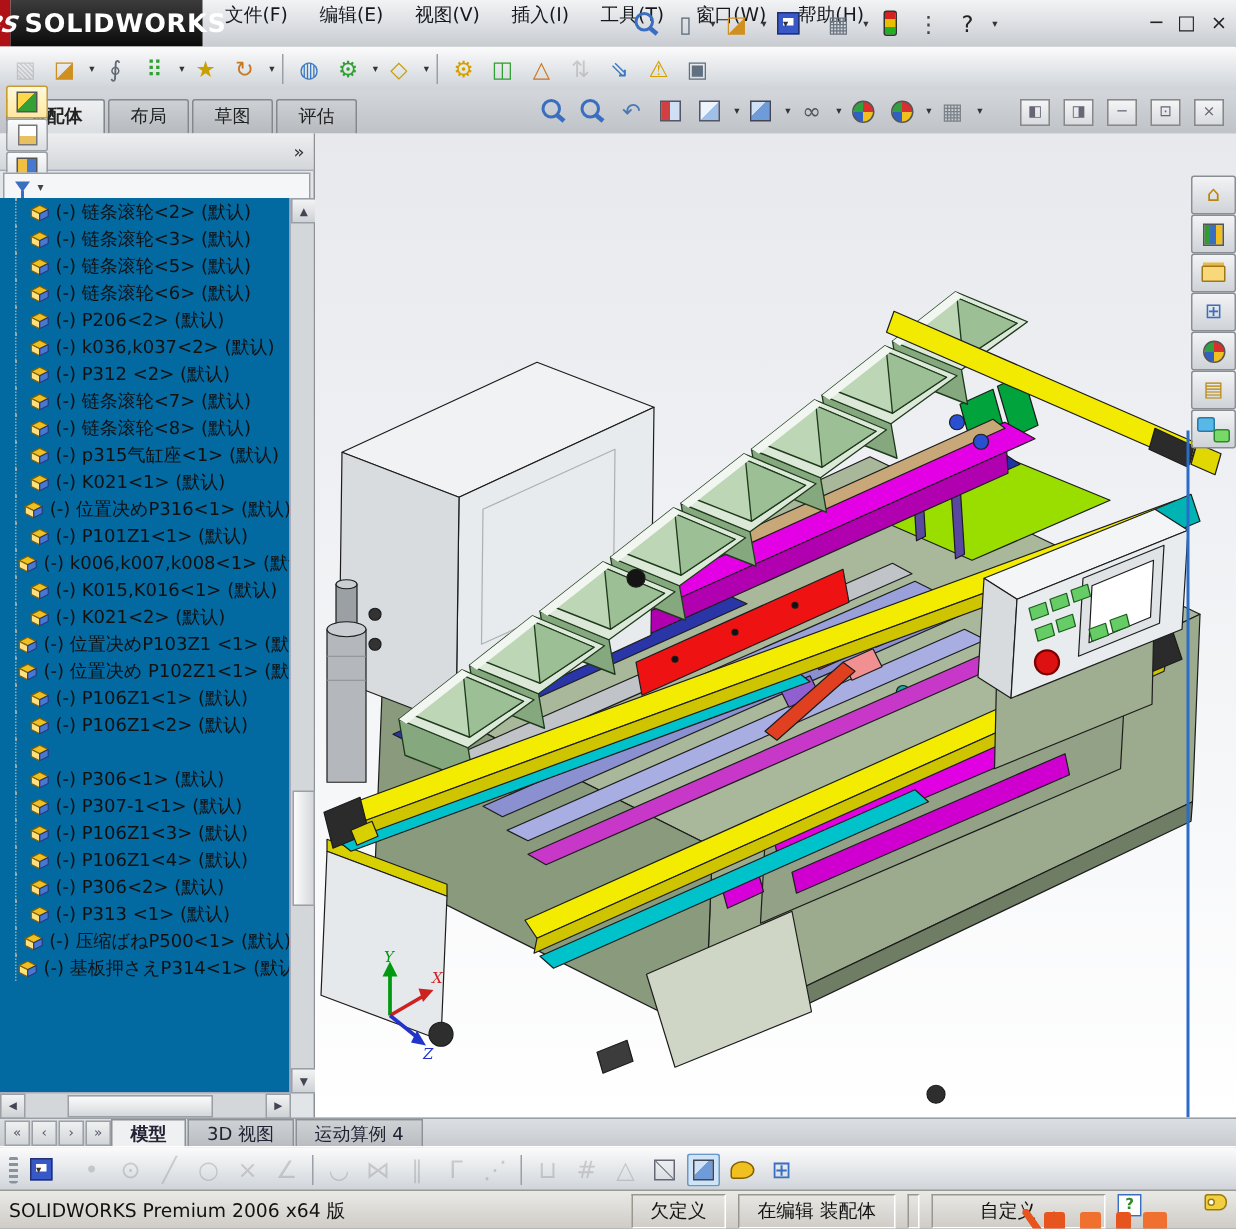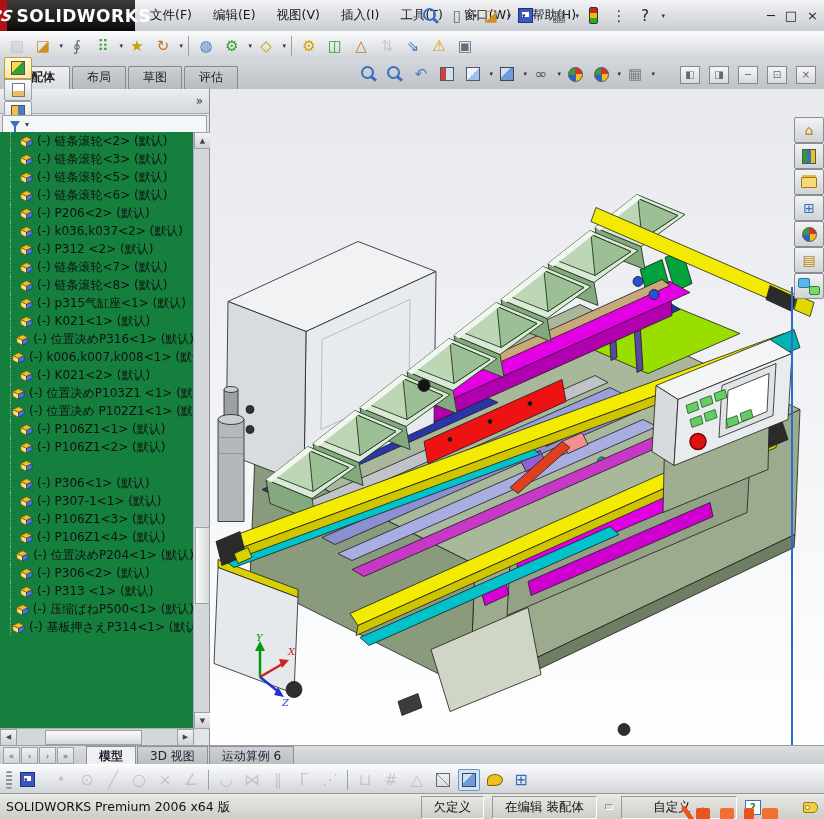--- a/index.html
+++ b/index.html
@@ -8,21 +8,21 @@
        background:#d6d3ce;box-shadow:inset 0 0 0 1px #6f7276;}
   .band{position:absolute;left:0;right:0;display:flex;align-items:center;}
 
   
   #titlebar{top:0;height:31px;background:linear-gradient(#f2f3f5,#c8ccd1);border-bottom:1px solid #8d9196;}
   #logo-red{position:absolute;left:0;top:0;width:7px;height:31px;background:#b01116;}
   #logo-black{position:absolute;left:7px;top:0;width:128px;height:31px;
       background:linear-gradient(#3c3c3c,#0a0a0a);color:#fff;display:flex;align-items:center;justify-content:center;gap:4px;}
   #logo-black .ds{font-style:italic;font-weight:bold;font-size:15px;transform:skewX(-12deg);}
   #logo-black .sw{font-weight:bold;font-size:17px;letter-spacing:.5px;}
-  #menus{position:absolute;left:148px;top:0;height:31px;display:flex;align-items:center;gap:17px;color:#15181c;font-size:12.5px;}
+  #menus{position:absolute;left:148px;top:0;height:31px;display:flex;gap:17px;color:#15181c;font-size:12.5px;}
   .menu-item{cursor:default;padding:2px 2px;}
   #quickbar{position:absolute;left:418px;top:0;height:31px;display:flex;align-items:center;}
   #wincontrols{position:absolute;right:6px;top:0;height:31px;display:flex;align-items:center;gap:10px;color:#222;font-size:13px;}
   #wincontrols span{cursor:default;}
 
   
   .icon{width:22px;height:22px;margin:0 2px;display:flex;align-items:center;justify-content:center;
         font-size:15px;position:relative;border-radius:2px;color:#444;}
   .icon.caret{margin-right:10px;}
   .icon.caret::after{content:"▾";position:absolute;right:-9px;top:7px;font-size:7px;color:#333;}
@@ -74,21 +74,21 @@
   
   #fm-panel{position:absolute;left:0;top:0;width:209px;height:656px;background:#e2e5e8;border-right:1px solid #8d9196;}
   #fm-toolbar{height:24px;display:flex;align-items:center;border-bottom:1px solid #aab;background:linear-gradient(#eceef0,#d4d7da);padding-left:2px;}
   .fm-btn{width:26px;height:20px;display:flex;align-items:center;justify-content:center;border:1px solid #9aa0a6;
       background:linear-gradient(#fafbfc,#dadde0);margin-right:1px;position:relative;}
   .fm-btn.active{background:linear-gradient(#fff8dc,#ffe9a0);border-color:#c89c30;}
   #fm-overflow{margin-left:auto;margin-right:6px;color:#333;font-size:12px;}
   #fm-filter{height:16px;border:1px solid #9aa0a6;background:#f4f6f8;margin:1px 2px;display:flex;align-items:center;position:relative;}
   #fm-filter .icon{width:18px;height:14px;}
   #fm-filter .fcaret{font-size:8px;color:#444;}
-  #fm-tree{position:absolute;left:0;top:43px;right:15px;bottom:16px;overflow:hidden;background:#15803d;}
+  #fm-tree{position:absolute;left:0;top:43px;right:15px;bottom:16px;overflow:hidden;background:#0369a1;}
   .tree-row{height:18px;display:flex;align-items:center;white-space:nowrap;padding-left:10px;}
   .tree-guide{width:8px;height:100%;border-left:1px dotted #9aa;}
   .part-icon{width:15px;height:15px;margin:0 3px 0 0;flex:0 0 auto;}
   .tree-label{font-size:12px;color:#111;letter-spacing:0;}
   
   .sb{position:absolute;background:#d4d7da;}
   #fm-vscroll{right:0;top:43px;bottom:16px;width:15px;border-left:1px solid #aab;}
   #fm-hscroll{left:0;bottom:0;height:16px;right:15px;border-top:1px solid #aab;display:flex;align-items:center;}
   .sb-btn{width:15px;height:15px;background:linear-gradient(#f2f3f4,#cfd2d5);border:1px solid #9aa0a6;
       display:flex;align-items:center;justify-content:center;font-size:7px;color:#445;}
@@ -108,31 +108,31 @@
       display:flex;align-items:center;justify-content:center;font-size:14px;margin-bottom:0px;position:relative;}
   #tp-line{position:absolute;right:31px;top:198px;bottom:0;width:2px;background:#2a6cc8;}
 
   
   #bottomtabs{top:745px;height:19px;background:linear-gradient(#dcdfe2,#c6cace);border-top:1px solid #9aa0a6;}
   .nav-btn{width:15px;height:15px;border:1px solid #9aa0a6;background:linear-gradient(#eff0f2,#d2d5d8);
       display:flex;align-items:center;justify-content:center;font-size:9px;color:#556;margin-left:1px;}
   .sheet-tab{height:17px;padding:1px 12px 0;border:1px solid #8d9196;border-bottom:none;font-size:12px;color:#223;
       background:linear-gradient(#cfd2d5,#b8bcc0);margin-right:1px;}
   .sheet-tab.active{background:#eef0f2;font-weight:bold;}
-  #sheet-tabs{display:flex;margin-left:12px;}
+  #sheet-tabs{display:flex;}
 
   
   #sketchbar{top:764px;height:29px;background:linear-gradient(#fbfbfc,#cfd3d8);border-top:1px solid #fff;padding-left:4px;}
   #sketchbar .icon{color:#8a929a;font-size:16px;}
   #sketchbar .icon .g{pointer-events:none;}
 
   
   #statusbar{top:793px;height:26px;background:linear-gradient(#e9e9e6,#cecbc5);border-top:1px solid #9a9a94;font-size:12.5px;color:#111;}
   #status-left{margin-left:6px;}
-  #status-right{margin-left:auto;display:flex;align-items:center;margin-right:6px;gap:8px;}
+  #status-right{margin-left:auto;display:flex;margin-right:6px;gap:8px;}
   .seg{border:1px solid;border-color:#98988f #ffffff #ffffff #98988f;padding:2px 12px;background:transparent;white-space:nowrap;}
   .seg.thin{padding:2px 2px;width:2px;}
   #custom-caret{font-size:8px;color:#333;margin-left:6px;}
   #help-box{width:14px;height:13px;border:1px solid #3a6ec0;background:#fff;color:#2a8a2a;font-size:10px;font-weight:bold;
       display:flex;align-items:center;justify-content:center;}
   #tag-icon{width:13px;height:9px;background:#f0d040;border:1px solid #9a7a10;border-radius:2px 5px 5px 2px;position:relative;}
   #tag-icon::before{content:"";width:3px;height:3px;border-radius:50%;background:#fff;border:1px solid #9a7a10;position:absolute;left:1px;top:2px;}
   #watermark{position:absolute;right:2px;bottom:0;height:14px;width:160px;overflow:hidden;}
   #watermark i{position:absolute;background:#e8541e;border-radius:2px;}
   #wm-arc{width:20px;height:20px;border:5px solid #e8541e;border-top-color:transparent;border-radius:50%;
@@ -435,31 +435,49 @@
         <div class="tree-row">
           <span class="tree-guide"></span>
           <svg class="part-icon" viewBox="0 0 16 16">
             <path d="M2 6 L8 3 L14 6 L8 9 Z" fill="#f0c020" stroke="#806000" stroke-width="0.8"></path>
             <path d="M2 6 L8 9 L8 14 L2 11 Z" fill="#ffe080" stroke="#806000" stroke-width="0.8"></path>
             <path d="M8 9 L14 6 L14 11 L8 14 Z" fill="#4878d0" stroke="#203880" stroke-width="0.8"></path>
           </svg>
           <span class="tree-label">(-) 位置决めP316&lt;1&gt; (默认)</span>
         </div>
 
+        <div class="tree-row">
+          <span class="tree-guide"></span>
+          <svg class="part-icon" viewBox="0 0 16 16">
+            <path d="M2 6 L8 3 L14 6 L8 9 Z" fill="#f0c020" stroke="#806000" stroke-width="0.8"></path>
+            <path d="M2 6 L8 9 L8 14 L2 11 Z" fill="#ffe080" stroke="#806000" stroke-width="0.8"></path>
+            <path d="M8 9 L14 6 L14 11 L8 14 Z" fill="#4878d0" stroke="#203880" stroke-width="0.8"></path>
+          </svg>
+          <span class="tree-label">(-) P101Z1&lt;1&gt; (默认)</span>
+        </div>
 
         <div class="tree-row">
           <span class="tree-guide"></span>
           <svg class="part-icon" viewBox="0 0 16 16">
             <path d="M2 6 L8 3 L14 6 L8 9 Z" fill="#f0c020" stroke="#806000" stroke-width="0.8"></path>
             <path d="M2 6 L8 9 L8 14 L2 11 Z" fill="#ffe080" stroke="#806000" stroke-width="0.8"></path>
             <path d="M8 9 L14 6 L14 11 L8 14 Z" fill="#4878d0" stroke="#203880" stroke-width="0.8"></path>
           </svg>
           <span class="tree-label">(-) k006,k007,k008&lt;1&gt; (默认)</span>
         </div>
 
+        <div class="tree-row">
+          <span class="tree-guide"></span>
+          <svg class="part-icon" viewBox="0 0 16 16">
+            <path d="M2 6 L8 3 L14 6 L8 9 Z" fill="#f0c020" stroke="#806000" stroke-width="0.8"></path>
+            <path d="M2 6 L8 9 L8 14 L2 11 Z" fill="#ffe080" stroke="#806000" stroke-width="0.8"></path>
+            <path d="M8 9 L14 6 L14 11 L8 14 Z" fill="#4878d0" stroke="#203880" stroke-width="0.8"></path>
+          </svg>
+          <span class="tree-label">(-) K015,K016&lt;1&gt; (默认)</span>
+        </div>
 
         <div class="tree-row">
           <span class="tree-guide"></span>
           <svg class="part-icon" viewBox="0 0 16 16">
             <path d="M2 6 L8 3 L14 6 L8 9 Z" fill="#f0c020" stroke="#806000" stroke-width="0.8"></path>
             <path d="M2 6 L8 9 L8 14 L2 11 Z" fill="#ffe080" stroke="#806000" stroke-width="0.8"></path>
             <path d="M8 9 L14 6 L14 11 L8 14 Z" fill="#4878d0" stroke="#203880" stroke-width="0.8"></path>
           </svg>
           <span class="tree-label">(-) K021&lt;2&gt; (默认)</span>
         </div>
@@ -546,29 +564,20 @@
         <div class="tree-row">
           <span class="tree-guide"></span>
           <svg class="part-icon" viewBox="0 0 16 16">
             <path d="M2 6 L8 3 L14 6 L8 9 Z" fill="#f0c020" stroke="#806000" stroke-width="0.8"></path>
             <path d="M2 6 L8 9 L8 14 L2 11 Z" fill="#ffe080" stroke="#806000" stroke-width="0.8"></path>
             <path d="M8 9 L14 6 L14 11 L8 14 Z" fill="#4878d0" stroke="#203880" stroke-width="0.8"></path>
           </svg>
           <span class="tree-label">(-) P106Z1&lt;4&gt; (默认)</span>
         </div>
 
-        <div class="tree-row">
-          <span class="tree-guide"></span>
-          <svg class="part-icon" viewBox="0 0 16 16">
-            <path d="M2 6 L8 3 L14 6 L8 9 Z" fill="#f0c020" stroke="#806000" stroke-width="0.8"></path>
-            <path d="M2 6 L8 9 L8 14 L2 11 Z" fill="#ffe080" stroke="#806000" stroke-width="0.8"></path>
-            <path d="M8 9 L14 6 L14 11 L8 14 Z" fill="#4878d0" stroke="#203880" stroke-width="0.8"></path>
-          </svg>
-          <span class="tree-label">(-) 位置决めP204&lt;1&gt; (默认)</span>
-        </div>
 
         <div class="tree-row">
           <span class="tree-guide"></span>
           <svg class="part-icon" viewBox="0 0 16 16">
             <path d="M2 6 L8 3 L14 6 L8 9 Z" fill="#f0c020" stroke="#806000" stroke-width="0.8"></path>
             <path d="M2 6 L8 9 L8 14 L2 11 Z" fill="#ffe080" stroke="#806000" stroke-width="0.8"></path>
             <path d="M8 9 L14 6 L14 11 L8 14 Z" fill="#4878d0" stroke="#203880" stroke-width="0.8"></path>
           </svg>
           <span class="tree-label">(-) P306&lt;2&gt; (默认)</span>
         </div>
@@ -815,21 +824,21 @@
 <div class="band" id="bottomtabs">
   <span style="display:flex;margin-left:2px">
     <span class="nav-btn">«</span>
       <span class="nav-btn">‹</span>
       <span class="nav-btn">›</span>
       <span class="nav-btn">»</span>
   </span>
   <div id="sheet-tabs">
     <div class="sheet-tab active">模型</div>
       <div class="sheet-tab">3D 视图</div>
-      <div class="sheet-tab">运动算例 6</div>
+      <div class="sheet-tab">运动算例 4</div>
   </div>
 </div>
 
 <div class="band" id="sketchbar">
   <span class="icon k-grip">
       <span class="g"></span>
     </span>
     <span class="icon k-floppy caret">
       <span class="g"></span>
     </span>

